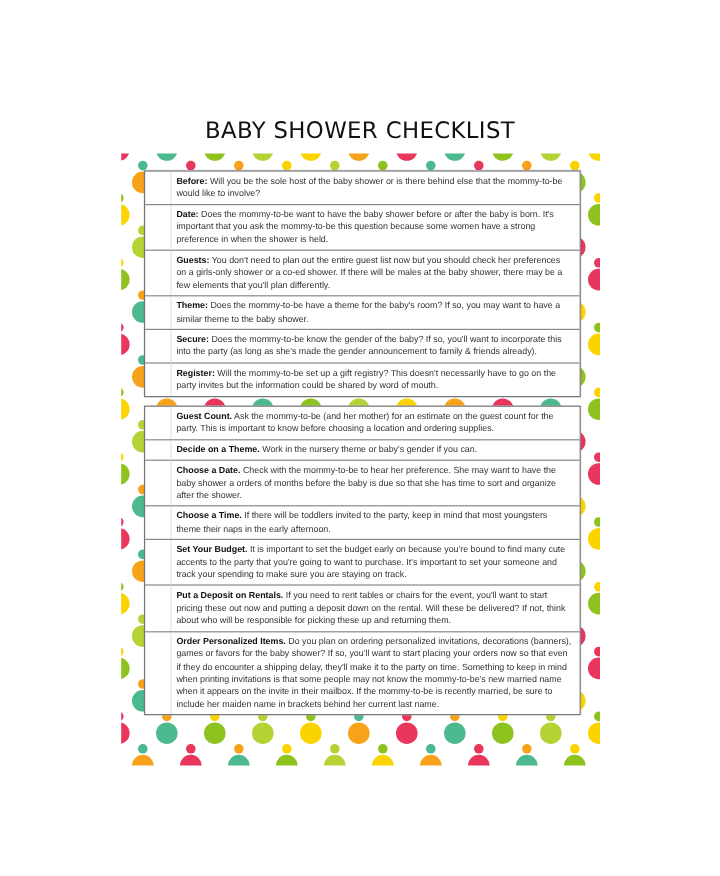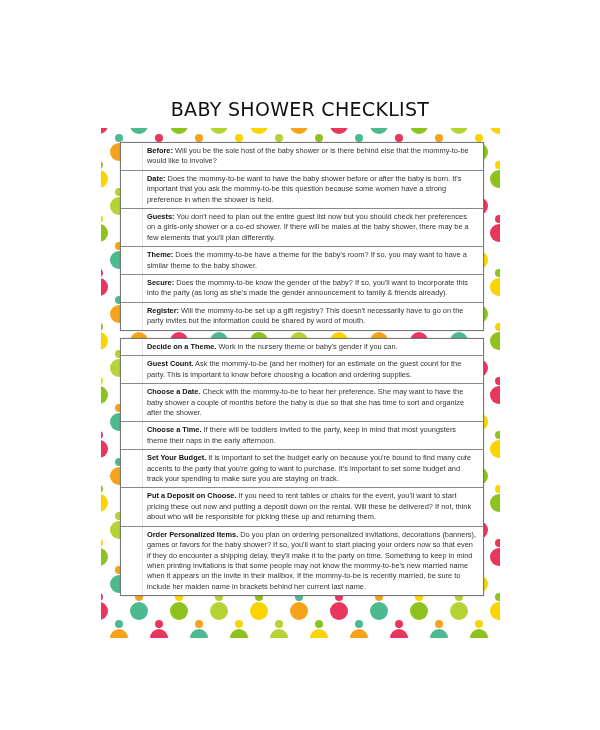--- a/index.html
+++ b/index.html
@@ -455,39 +455,39 @@
     </div>
   <div class="row">
       <div class="chk"></div>
       <div class="txt"><b>Register:</b><span> Will the mommy-to-be set up a gift registry? This doesn't necessarily have to go on the party invites but the information could be shared by word of mouth.</span></div>
     </div>
 </div>
 
 <div class="section" style="top:338px;">
   <div class="row">
       <div class="chk"></div>
+      <div class="txt"><b>Guest Count.</b><span> Ask the mommy-to-be (and her mother) for an estimate on the guest count for the party. This is important to know before choosing a location and ordering supplies.</span></div>
+    </div>
+  <div class="row">
+      <div class="chk"></div>
       <div class="txt"><b>Decide on a Theme.</b><span> Work in the nursery theme or baby's gender if you can.</span></div>
     </div>
   <div class="row">
       <div class="chk"></div>
-      <div class="txt"><b>Guest Count.</b><span> Ask the mommy-to-be (and her mother) for an estimate on the guest count for the party. This is important to know before choosing a location and ordering supplies.</span></div>
-    </div>
-  <div class="row">
-      <div class="chk"></div>
-      <div class="txt"><b>Choose a Date.</b><span> Check with the mommy-to-be to hear her preference. She may want to have the baby shower a couple of months before the baby is due so that she has time to sort and organize after the shower.</span></div>
+      <div class="txt"><b>Choose a Date.</b><span> Check with the mommy-to-be to hear her preference. She may want to have the baby shower a orders of months before the baby is due so that she has time to sort and organize after the shower.</span></div>
     </div>
   <div class="row">
       <div class="chk"></div>
       <div class="txt"><b>Choose a Time.</b><span> If there will be toddlers invited to the party, keep in mind that most youngsters theme their naps in the early afternoon.</span></div>
     </div>
   <div class="row">
       <div class="chk"></div>
-      <div class="txt"><b>Set Your Budget.</b><span> It is important to set the budget early on because you're bound to find many cute accents to the party that you're going to want to purchase. It's important to set some budget and track your spending to make sure you are staying on track.</span></div>
-    </div>
-  <div class="row">
-      <div class="chk"></div>
-      <div class="txt"><b>Put a Deposit on Choose.</b><span> If you need to rent tables or chairs for the event, you'll want to start pricing these out now and putting a deposit down on the rental. Will these be delivered? If not, think about who will be responsible for picking these up and returning them.</span></div>
+      <div class="txt"><b>Set Your Budget.</b><span> It is important to set the budget early on because you're bound to find many cute accents to the party that you're going to want to purchase. It's important to set your someone and track your spending to make sure you are staying on track.</span></div>
+    </div>
+  <div class="row">
+      <div class="chk"></div>
+      <div class="txt"><b>Put a Deposit on Rentals.</b><span> If you need to rent tables or chairs for the event, you'll want to start pricing these out now and putting a deposit down on the rental. Will these be delivered? If not, think about who will be responsible for picking these up and returning them.</span></div>
     </div>
   <div class="row">
       <div class="chk"></div>
       <div class="txt"><b>Order Personalized Items.</b><span> Do you plan on ordering personalized invitations, decorations (banners), games or favors for the baby shower? If so, you'll want to start placing your orders now so that even if they do encounter a shipping delay, they'll make it to the party on time. Something to keep in mind when printing invitations is that some people may not know the mommy-to-be's new married name when it appears on the invite in their mailbox. If the mommy-to-be is recently married, be sure to include her maiden name in brackets behind her current last name.</span></div>
     </div>
 </div>
 
 </body></html>

